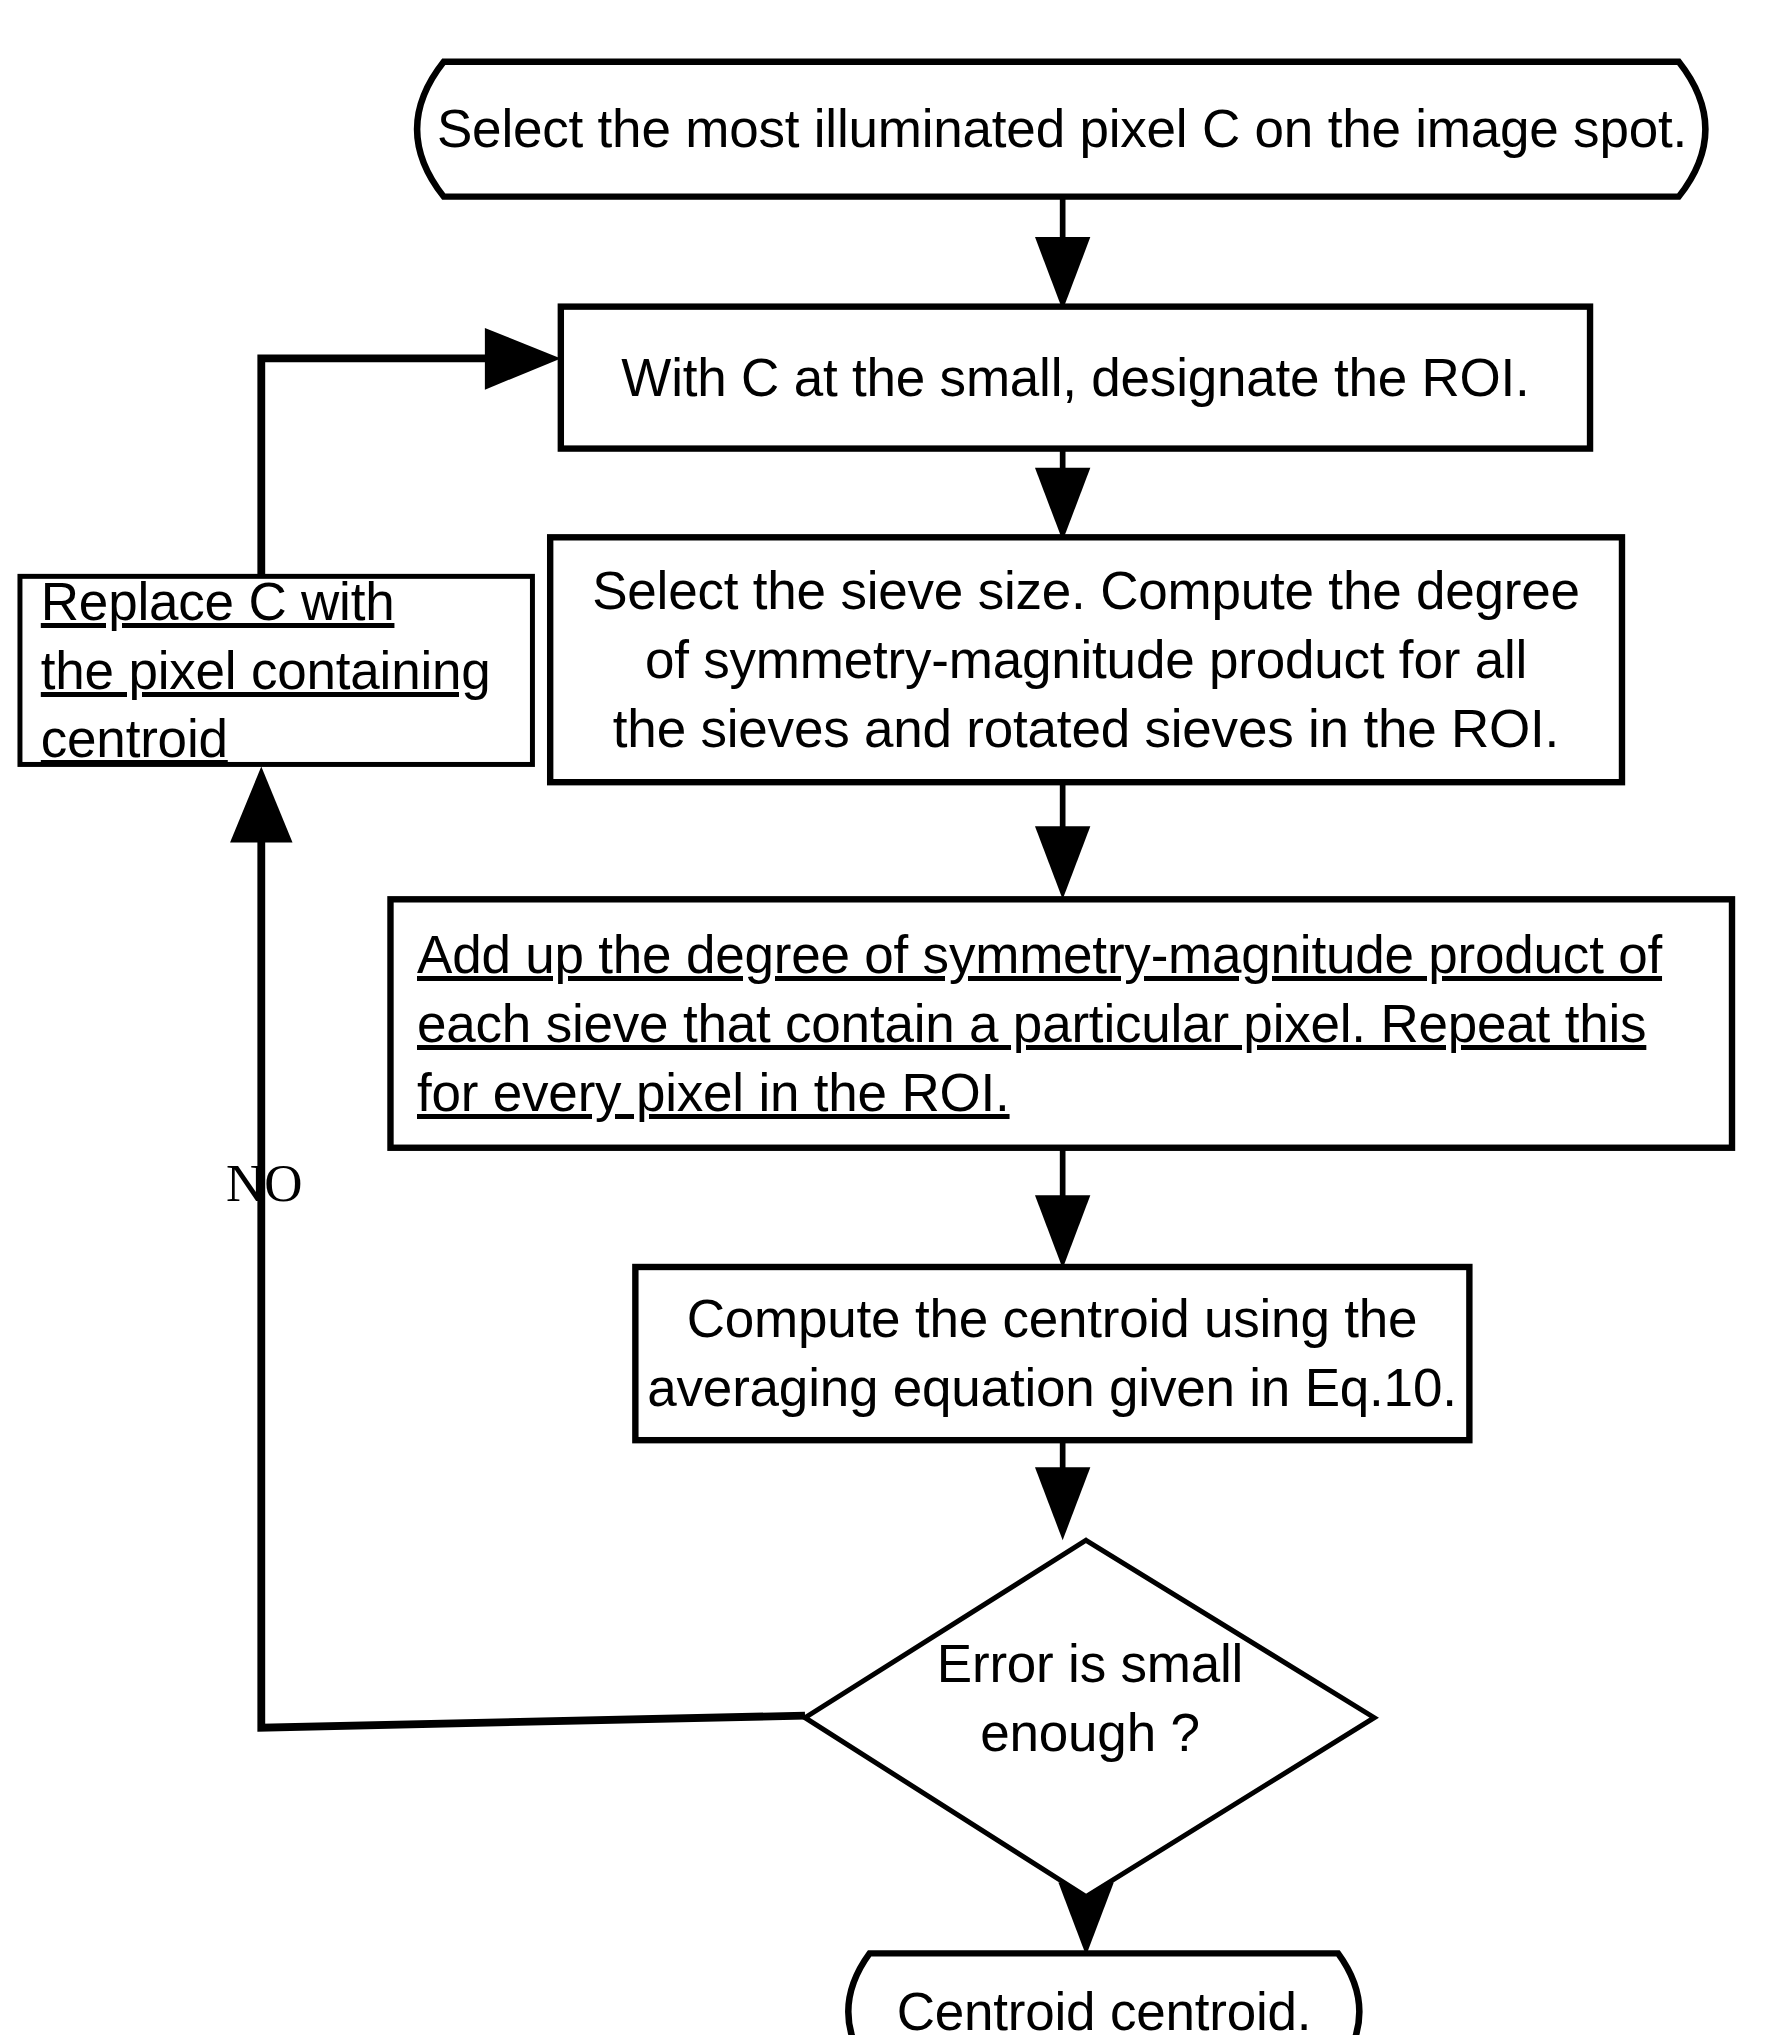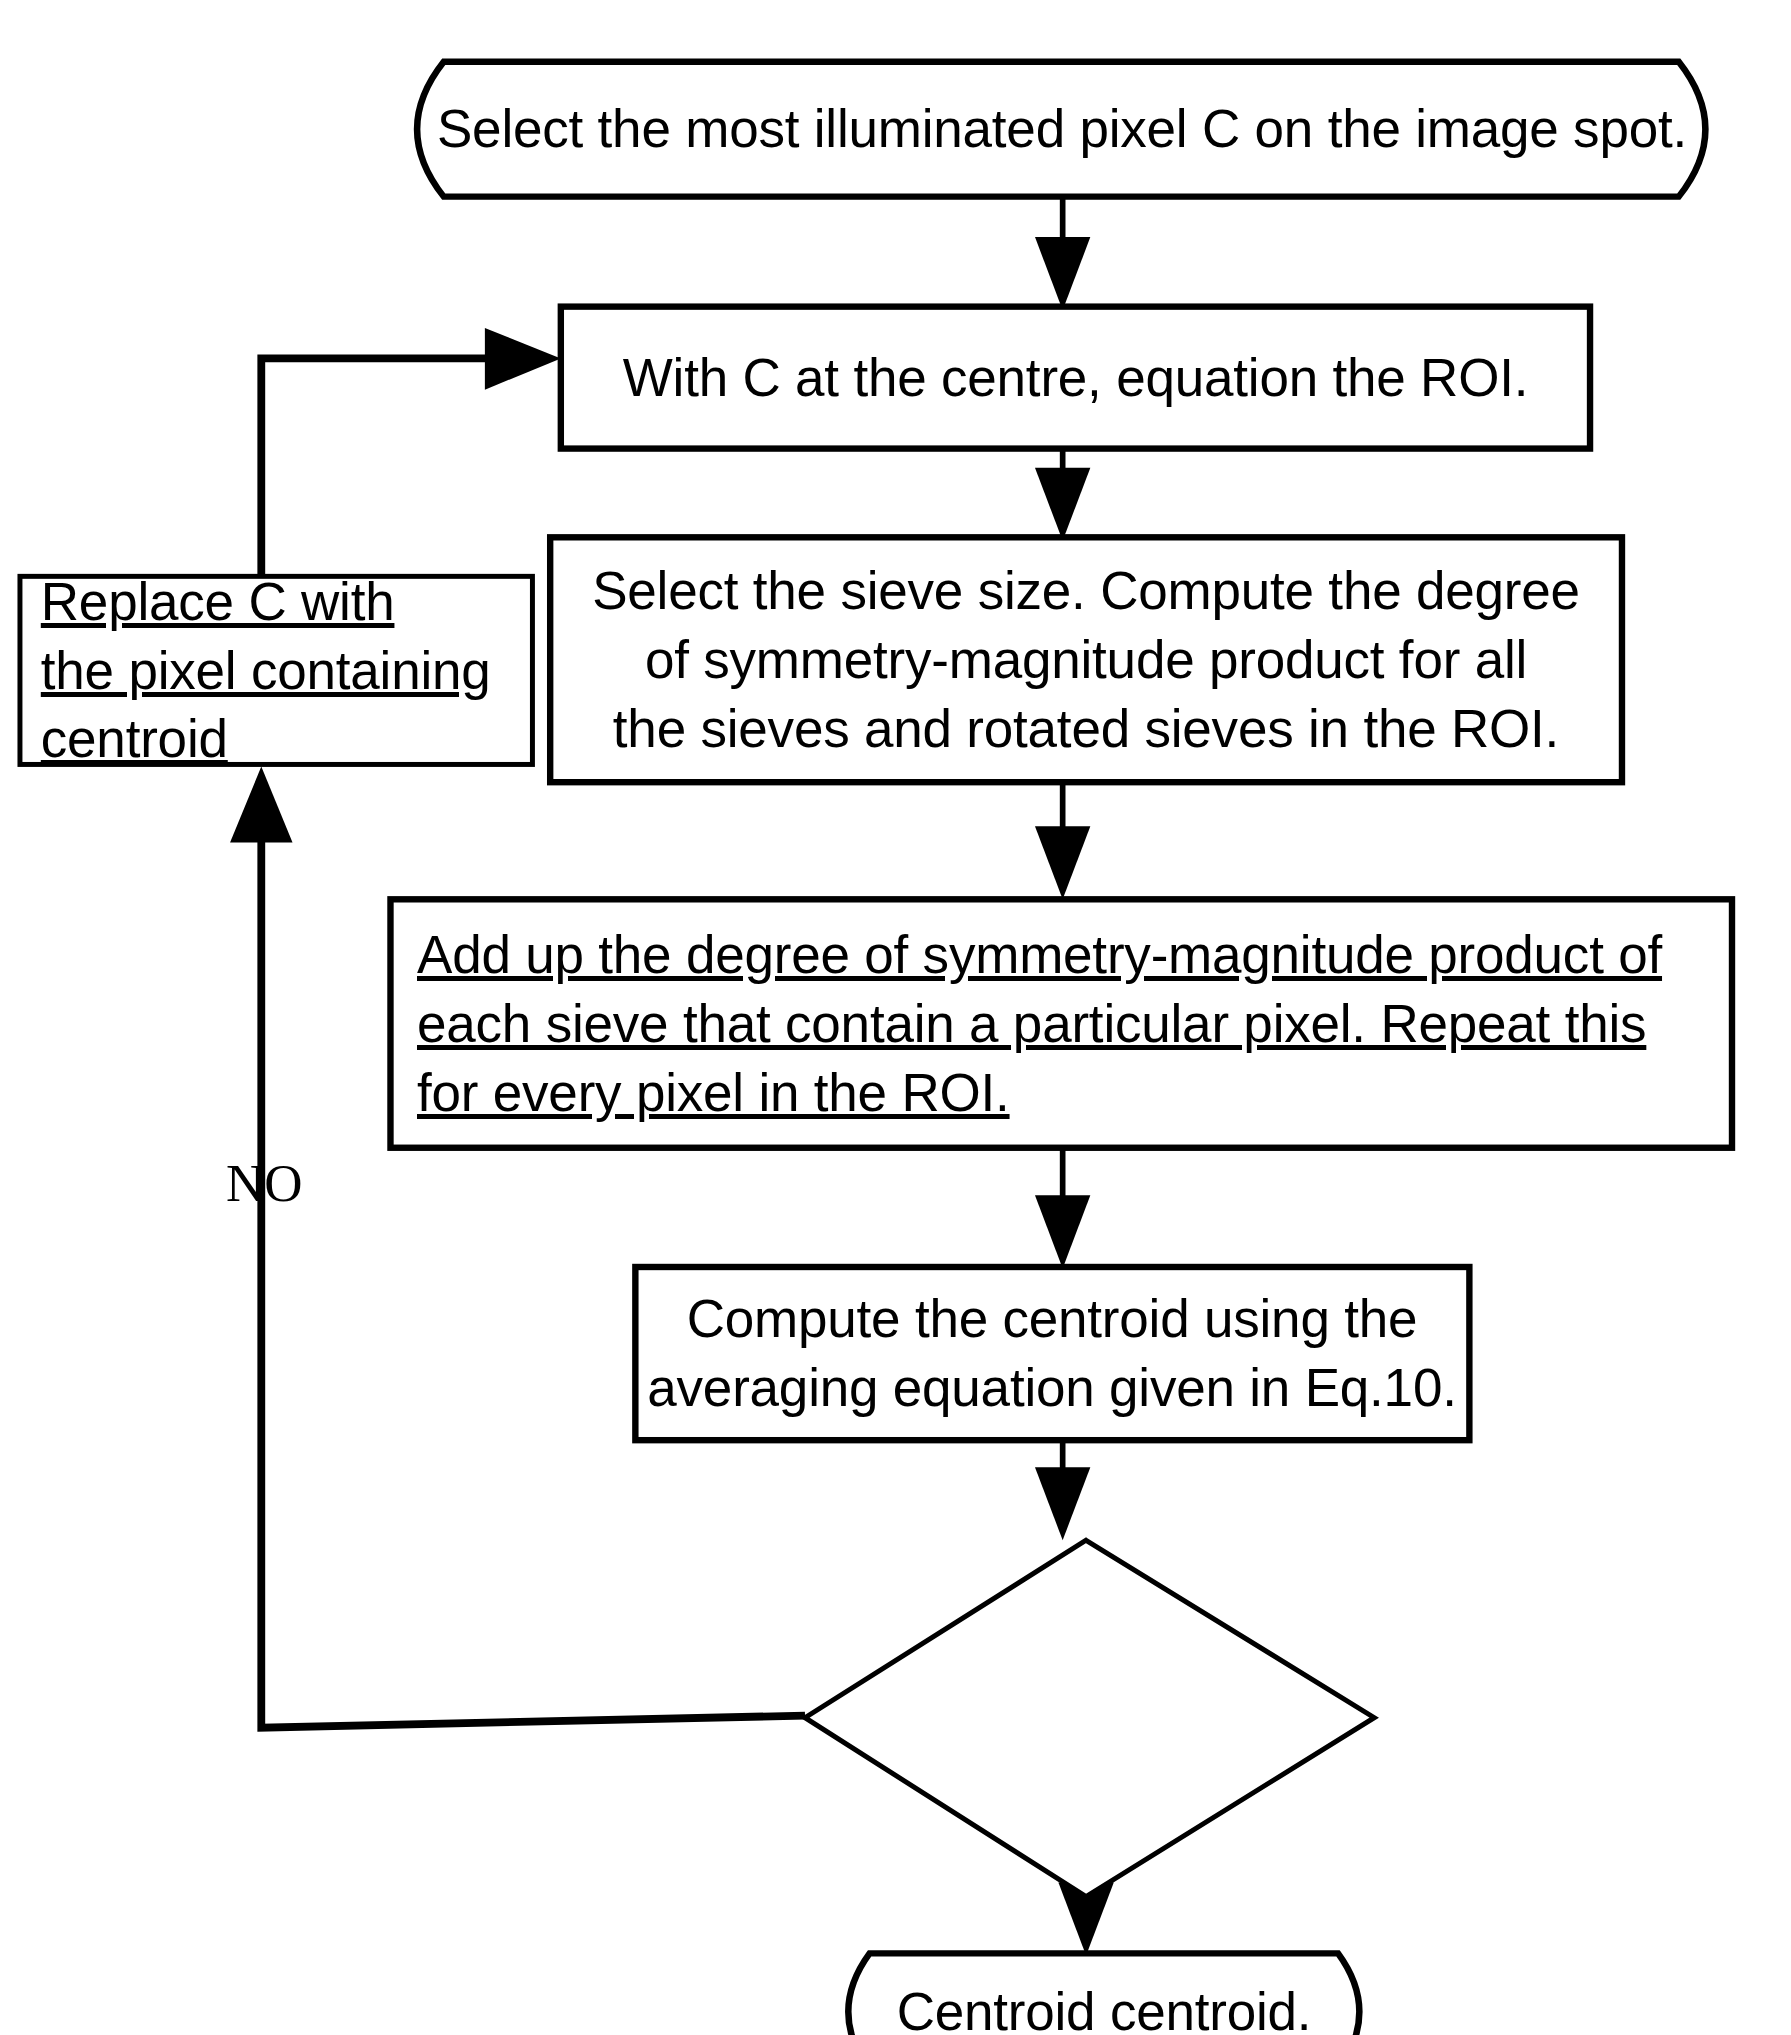--- a/index.html
+++ b/index.html
@@ -152,36 +152,38 @@
     <rect class="node-shape" x="895" y="1723" width="1175" height="244"></rect>
 
     <polygon class="node-shape-thin" points="1530,2108 1936,2358 1530,2610 1134,2358"></polygon>
 
     <path class="node-shape" d="M 1225 2690 L 1885 2690 Q 1945 2772 1885 2855 L 1225 2855 Q 1165 2772 1225 2690 Z"></path>
 
   </svg>
 
   <div id="t-start" class="node-text ta-center">Select the most illuminated pixel C on the image spot.</div>
 
-  <div id="t-roi" class="node-text ta-center">With C at the centre, equation the ROI.</div>
+  <div id="t-roi" class="node-text ta-center">With C at the small, designate the ROI.</div>
 
   <div id="t-replace" class="node-text ta-left">Replace C with
 the pixel containing
 centroid</div>
 
   <div id="t-sieve" class="node-text ta-center">Select the sieve size. Compute the degree
 of symmetry-magnitude product for all
 the sieves and rotated sieves in the ROI.</div>
 
   <div id="t-addup" class="node-text ta-left">Add up the degree of symmetry-magnitude product of
 each sieve that contain a particular pixel. Repeat this
 for every pixel in the ROI.</div>
 
   <div id="t-centroid" class="node-text ta-center">Compute the centroid using the
 averaging equation given in Eq.10.</div>
 
+  <div id="t-decision" class="node-text ta-center">Error is small
+enough ?</div>
 
   <div id="t-end" class="node-text ta-center">Centroid centroid.</div>
 
   <div id="lbl-no" class="edge-label">NO</div>
 
 </div>
 
 
 </body></html>

